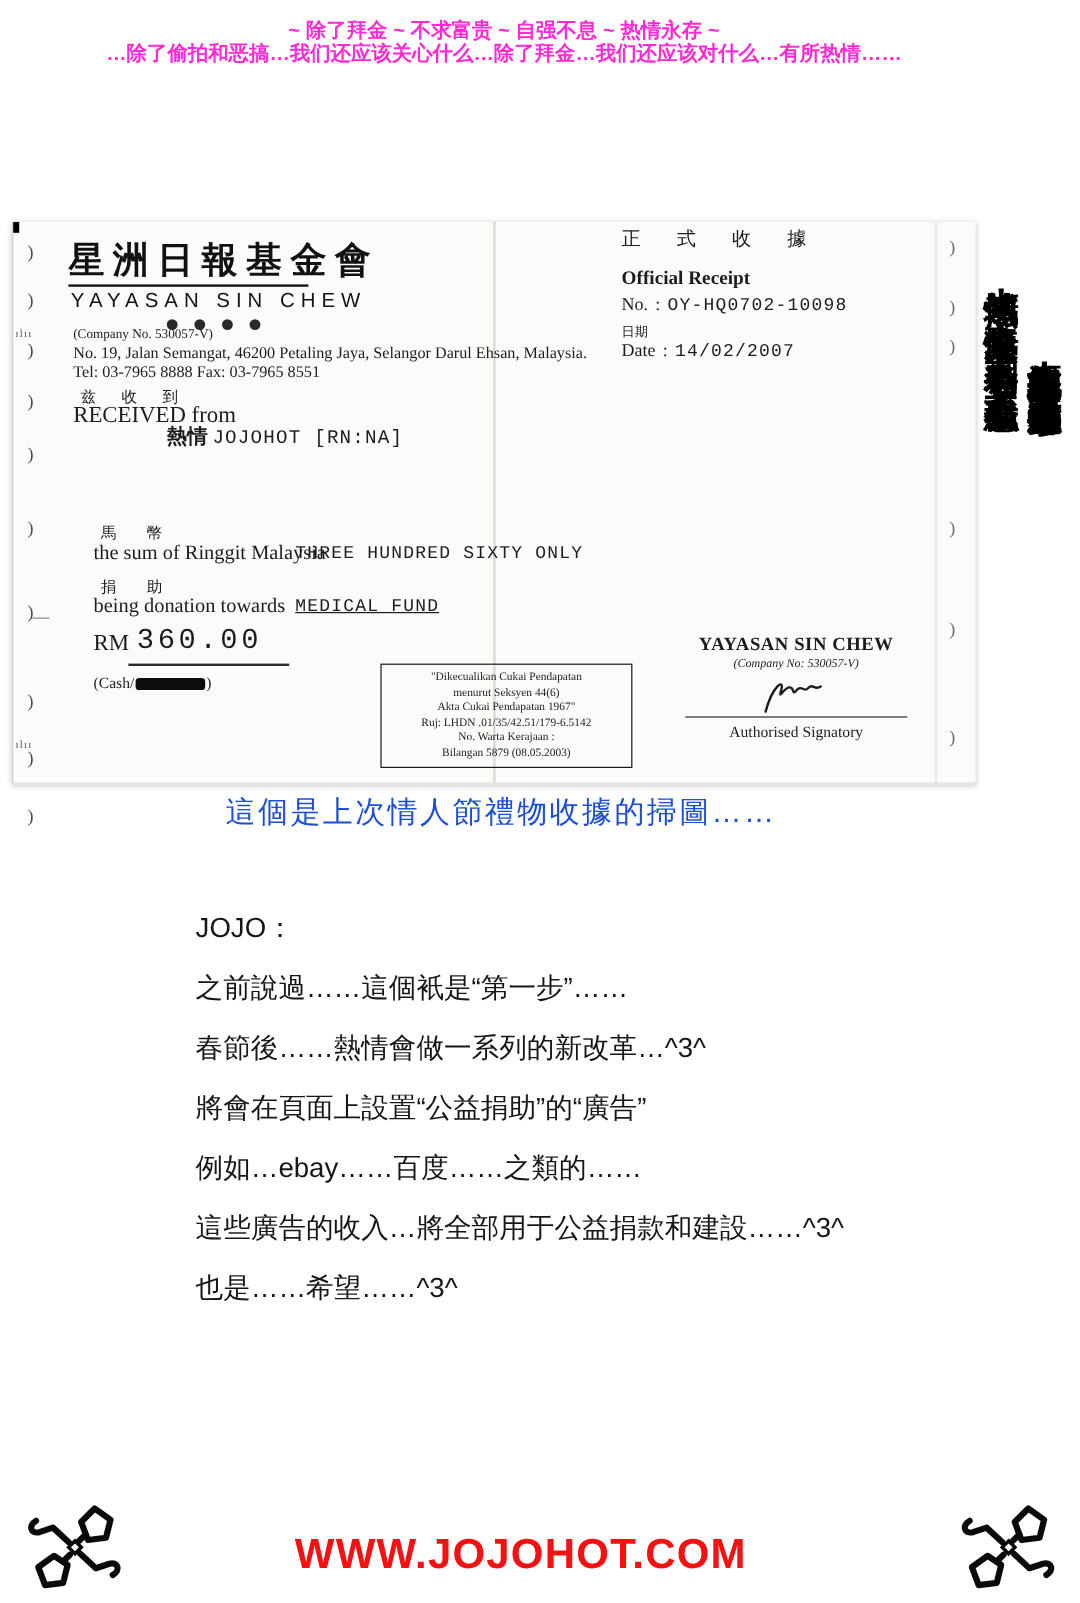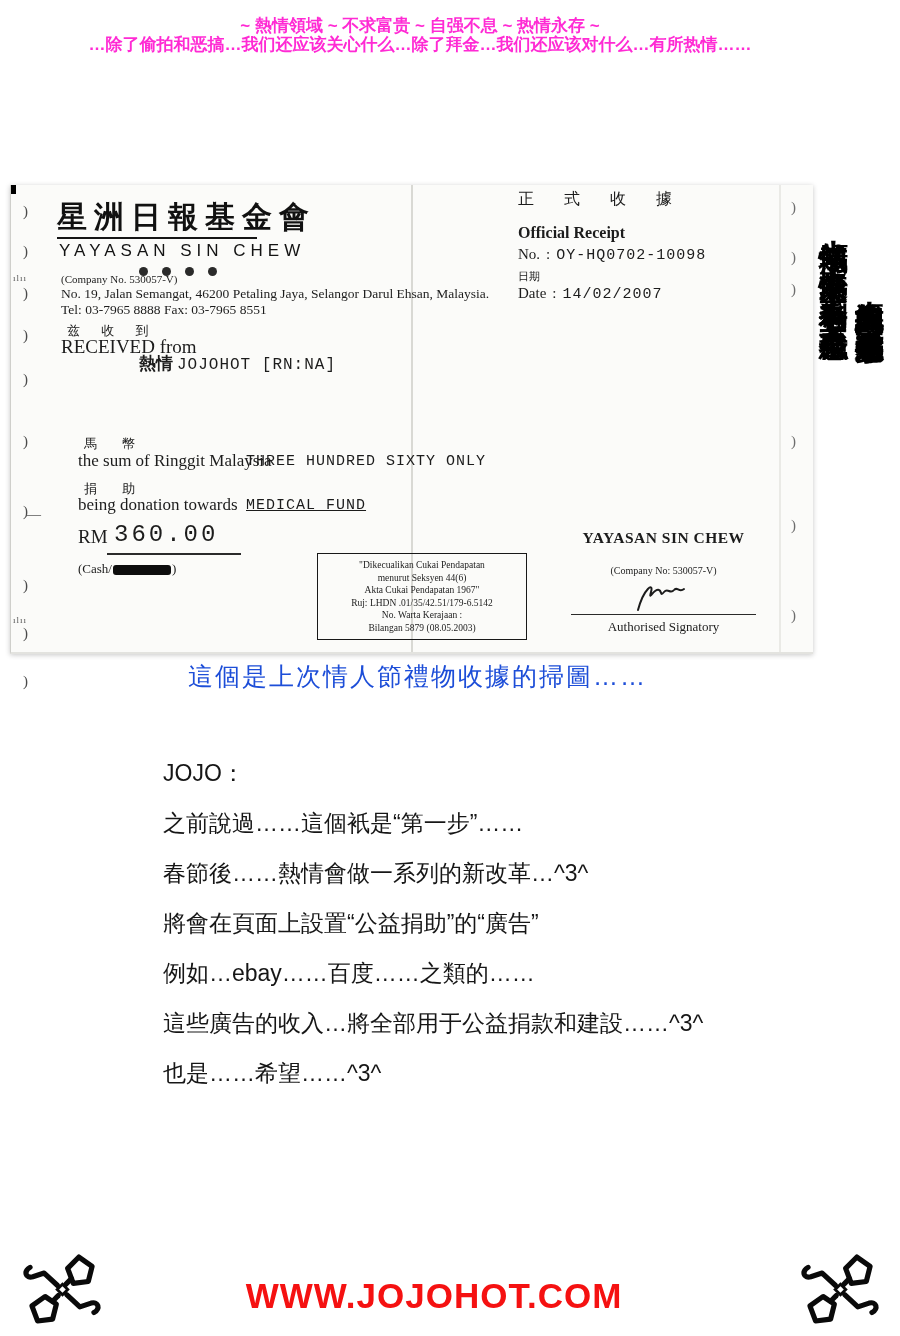--- a/index.html
+++ b/index.html
@@ -62,21 +62,21 @@
   .amount-line{position:absolute;left:96px;top:368px;width:134px;height:2px;background:#2b2b2b;}
   .cash-row{position:absolute;left:67px;top:376px;font-size:13px;}
   .redact{display:inline-block;width:58px;height:10px;background:#0d0d0d;border-radius:3px;
           vertical-align:middle;margin:0 1px;}
 
   .tax-box{position:absolute;left:306px;top:368px;width:204px;border:1px solid #181818;
            padding:5px 2px;font-size:9.5px;line-height:1.32;text-align:center;color:#222;}
 
   .sign-block{position:absolute;left:560px;top:344px;width:185px;text-align:center;}
   .sign-org{font-size:15.5px;font-weight:bold;letter-spacing:.5px;}
-  .sign-no{font-size:10px;margin-top:18px;}
+  .sign-no{font-size:10px;margin-top:1px;font-style:italic;}
   .sign-sig{margin-top:4px;height:34px;}
   .sign-line{height:0;border-top:1.5px solid #2a2a2a;margin-top:0;}
   .sign-label{font-size:13px;margin-top:4px;}
 
   
   .vcol{position:absolute;writing-mode:vertical-rl;text-orientation:upright;
         font-weight:900;font-size:29px;line-height:34px;color:#000;
         font-family:"Liberation Sans",sans-serif;}
   .vcol-outer{left:817px;top:220px;}
   .vcol-inner{left:853px;top:281px;}
@@ -94,21 +94,21 @@
   .orn{position:absolute;top:1242px;width:96px;height:94px;}
   .orn-left{left:14px;}
   .orn-right{left:792px;}
 </style>
 </head>
 <body>
 
 <div class="page">
 
   <div class="top-block">
-    <div class="slogan slogan-1" style="color:#ff2ad4;">~ 熱情領域 ~ 不求富贵 ~ 自强不息 ~ 热情永存 ~</div>
+    <div class="slogan slogan-1" style="color:#ff2ad4;">~ 除了拜金 ~ 不求富贵 ~ 自强不息 ~ 热情永存 ~</div>
     <div class="slogan" style="color:#ff2ad4;">…除了偷拍和恶搞…我们还应该关心什么…除了拜金…我们还应该对什么…有所热情……</div>
   </div>
 
   <div class="receipt">
     <div class="corner-mark"></div>
     <div class="crease crease-mid"></div>
     <div class="crease crease-right"></div>
 
     <span class="scan-mark" style="left:12px;top:18px;">)</span>
     <span class="scan-mark" style="left:12px;top:58px;">)</span>

